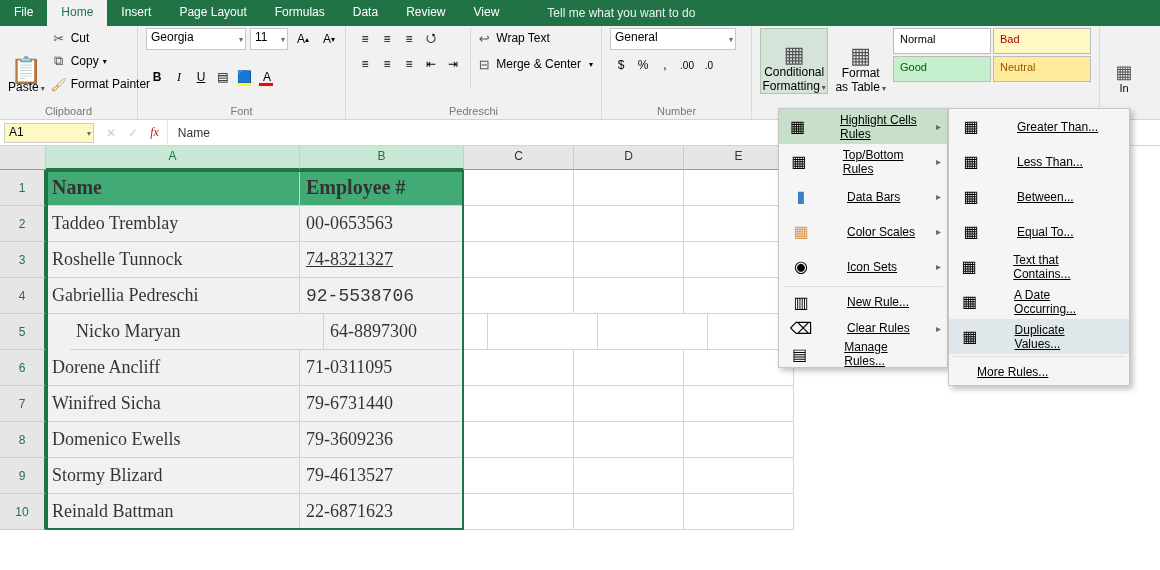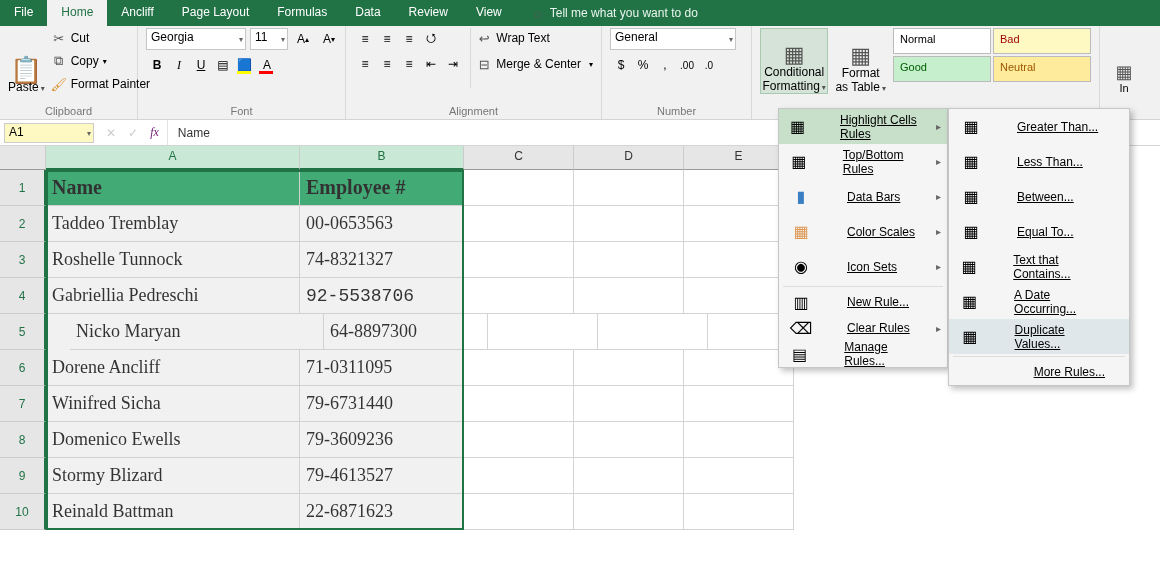--- a/index.html
+++ b/index.html
@@ -38,21 +38,21 @@
 .style-cell { border: 1px solid #bbb; padding: 4px 6px; font-size: 11px; }
 .style-cell.normal { background: #fff; }
 .style-cell.bad { background: #fef9c3; color: #9c0006; }
 .style-cell.good { background: #c6efce; color: #006100; }
 .style-cell.neutral { background: #ffeb9c; color: #9c5700; }
 
 
 .fbar { display: flex; align-items: center; height: 26px; border-bottom: 1px solid #d4d4d4; background: #fff; }
 .namebox { width: 90px; border: 1px solid #ccc; margin: 2px 4px; height: 20px; padding: 1px 16px 1px 4px; position: relative; background: #fef9c3; }
 .fx-icons { display: flex; gap: 12px; padding: 0 8px; color: #b0b0b0; border-right: 1px solid #e4e4e4; height: 100%; align-items: center; }
-.fx-icons .fx { font-style: italic; font-family: Georgia; color: #701a75; }
+.fx-icons .fx { font-style: italic; font-family: Georgia; color: #b91c1c; }
 .formula-input { flex: 1; padding: 0 10px; color: #333; }
 
 
 .sheet { display: flex; height: calc(100% - 146px); }
 .corner { width: 46px; height: 24px; background: #e6e6e6; border-right: 1px solid #ccc; border-bottom: 1px solid #999; }
 .colheads { display: flex; }
 .colhead { height: 24px; background: #e6e6e6; border-right: 1px solid #ccc; border-bottom: 1px solid #999; text-align: center; padding-top: 3px; color: #333; }
 .colhead.sel { background: #c9e8d5; border-bottom: 2px solid #217346; color: #217346; font-weight: 500; }
 .rowheads { display: flex; flex-direction: column; }
 .rowhead { width: 46px; background: #e6e6e6; border-right: 2px solid #217346; border-bottom: 1px solid #ccc; text-align: center; color: #217346; display: flex; align-items: center; justify-content: center; }
@@ -75,21 +75,21 @@
 
 .menu1 { left: 778px; top: 108px; width: 170px; }
 .menu2 { left: 948px; top: 108px; width: 182px; }
 </style>
 </head>
 <body>
 
 <div class="tabs">
   <div class="tab">File</div>
   <div class="tab active">Home</div>
-  <div class="tab">Ancliff</div>
+  <div class="tab">Insert</div>
   <div class="tab">Page Layout</div>
   <div class="tab">Formulas</div>
   <div class="tab">Data</div>
   <div class="tab">Review</div>
   <div class="tab">View</div>
   <div class="tell">
     <span class="ico">☼</span>
     <span>Tell me what you want to do</span>
   </div>
 </div>
@@ -115,21 +115,21 @@
         <div class="row">
             <span class="ico" style="color:#d98f2a">🖌</span>
             <span>Format Painter</span>
           </div>
       </div>
     </div>
     <div class="group-label">Clipboard</div>
   </div>
 
   <div class="group" style="width:208px">
-    <div class="group-body" style="flex-direction:column;gap:4px;width:100%">
+    <div class="group-body" style="flex-direction:column;gap:16px;width:100%">
       <div style="display:flex;gap:4px;align-items:center">
         <div class="font-sel" style="width:100px"><span>Georgia</span><span class="sel-caret">▾</span></div>
         <div class="size-sel"><span>11</span><span class="sel-caret">▾</span></div>
         <span class="rbtn">A<sup style="font-size:8px">▴</sup></span>
         <span class="rbtn">A<sup style="font-size:8px">▾</sup></span>
       </div>
       <div class="btnrow">
         <span class="rbtn b">B</span>
         <span class="rbtn i">I</span>
         <span class="rbtn u">U</span>
@@ -164,21 +164,21 @@
             <span class="ico">↩</span>
             <span>Wrap Text</span>
           </div>
         <div class="row">
             <span class="ico">⊟</span>
             <span>Merge &amp; Center</span>
             <span class="caret" style="font-size:8px;margin-left:4px">▾</span>
           </div>
       </div>
     </div>
-    <div class="group-label">Alignment</div>
+    <div class="group-label">Pedreschi</div>
   </div>
 
   <div class="group" style="width:150px">
     <div class="group-body" style="flex-direction:column;gap:4px;width:100%">
       <div class="font-sel" style="width:126px;font-family:inherit"><span>General</span><span class="sel-caret">▾</span></div>
       <div class="btnrow">
         <span class="rbtn">$</span>
         <span class="rbtn">%</span>
         <span class="rbtn">,</span>
         <span class="rbtn" style="font-size:10px">.00</span>
@@ -264,21 +264,21 @@
       </div>
       <div class="gridrow">
         <div class="cell" style="width: 254px; height: 36px;">Taddeo Tremblay</div>
         <div class="cell" style="width: 164px; height: 36px;">00-0653563</div>
         <div class="cell blank" style="width: 110px; height: 36px;"></div>
         <div class="cell blank" style="width: 110px; height: 36px;"></div>
         <div class="cell blank" style="width: 110px; height: 36px;"></div>
       </div>
       <div class="gridrow">
         <div class="cell" style="width: 254px; height: 36px;">Roshelle Tunnock</div>
-        <div class="cell" style="width: 164px; height: 36px;">74-8321327</div>
+        <div class="cell" style="width: 164px; height: 36px; text-decoration: underline;">74-8321327</div>
         <div class="cell blank" style="width: 110px; height: 36px;"></div>
         <div class="cell blank" style="width: 110px; height: 36px;"></div>
         <div class="cell blank" style="width: 110px; height: 36px;"></div>
       </div>
       <div class="gridrow">
         <div class="cell" style="width: 254px; height: 36px;">Gabriellia Pedreschi</div>
         <div class="cell" style="width: 164px; height: 36px; font-family: Liberation Mono, monospace;">92-5538706</div>
         <div class="cell blank" style="width: 110px; height: 36px;"></div>
         <div class="cell blank" style="width: 110px; height: 36px;"></div>
         <div class="cell blank" style="width: 110px; height: 36px;"></div>
@@ -393,16 +393,16 @@
     </div>
   <div class="item">
       <span class="mico">▦</span>
       <span class="u">A Date Occurring...</span>
     </div>
   <div class="item hover2">
       <span class="mico">▦</span>
       <span class="u">Duplicate Values...</span>
     </div>
   <div class="sep"></div>
-  <div class="item" style="height:26px;justify-content:flex-end">
+  <div class="item" style="height:26px;justify-content:flex-start">
       <span class="u">More Rules...</span>
     </div>
 </div>
 
 </body></html>

